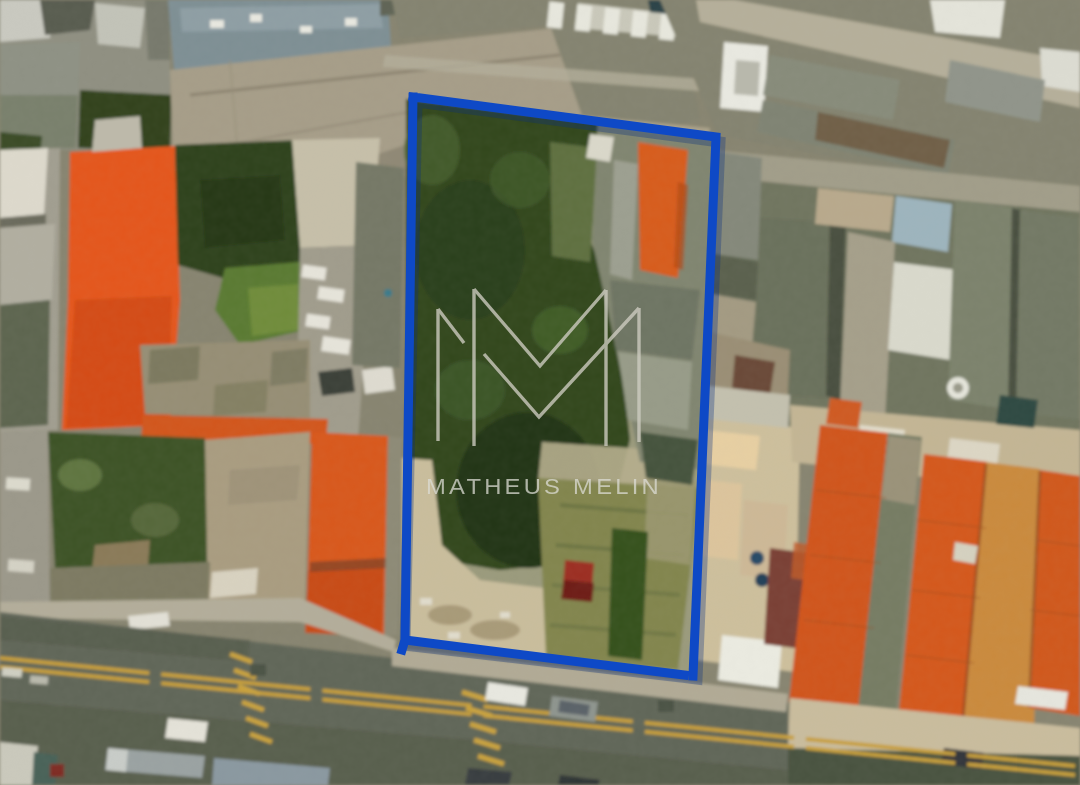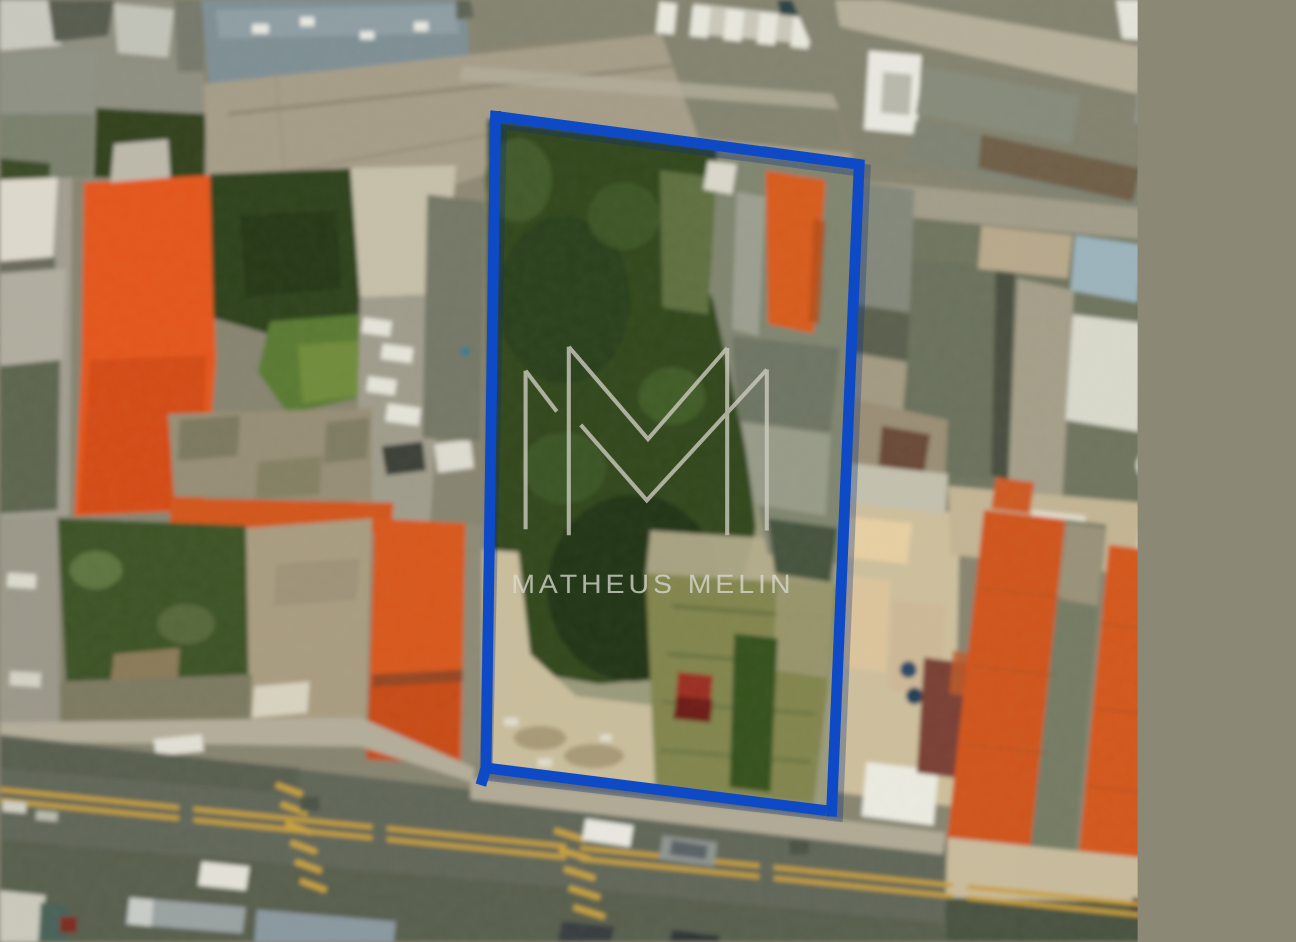--- a/index.html
+++ b/index.html
@@ -1,16 +1,16 @@
 <!DOCTYPE html>
 <html><head>
 <meta charset="utf-8">
 <style>
   html,body{margin:0;padding:0;background:#8b8876;}
-  #wrap{width:948px;height:785px;overflow:hidden;position:relative;}
+  #wrap{width:1080px;height:785px;overflow:hidden;position:relative;}
   svg{display:block;}
   text{font-family:"Liberation Sans", sans-serif;}
 </style>
 </head>
 <body>
 <div id="wrap">
 <svg width="1080" height="785" viewBox="0 0 1080 785" xmlns="http://www.w3.org/2000/svg">
 <defs>
   <filter id="soft" x="-5%" y="-5%" width="110%" height="110%">
           <feGaussianBlur stdDeviation="1.8"></feGaussianBlur>

